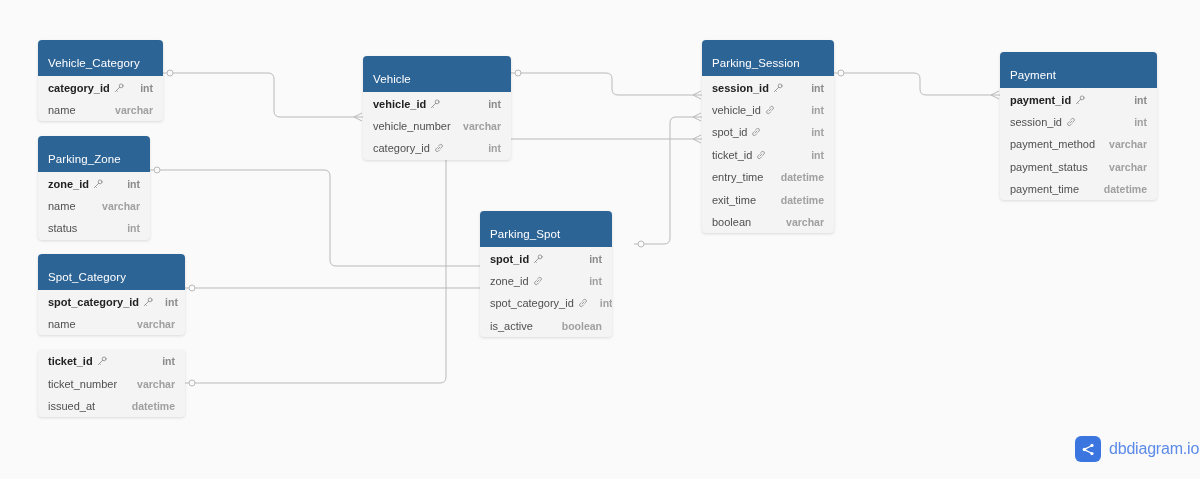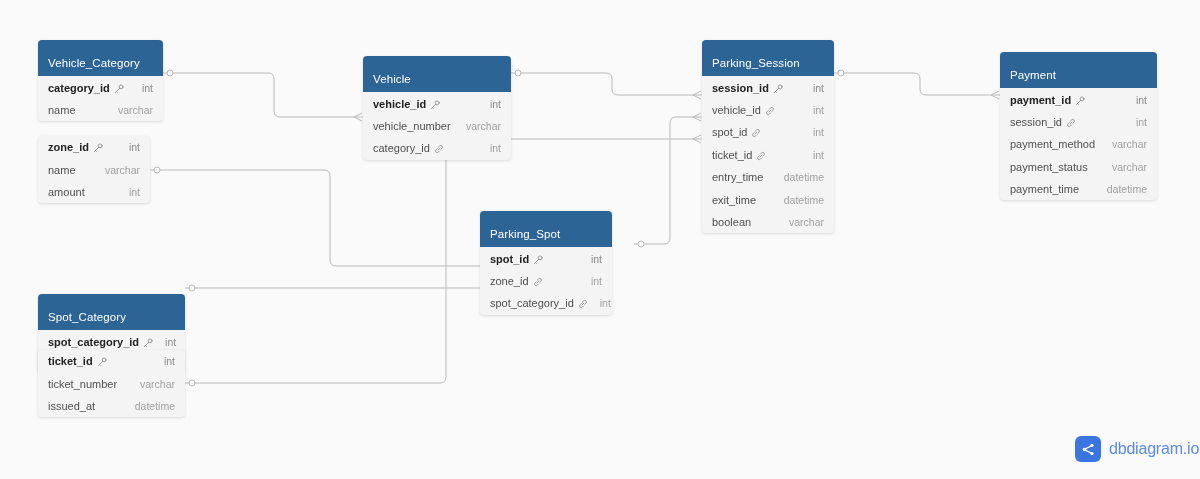--- a/index.html
+++ b/index.html
@@ -47,31 +47,32 @@
     align-items: center;
     justify-content: space-between;
     padding: 0 10px;
     height: 22.4px;
     font-size: 11px;
     color: #4f4f4f;
     white-space: nowrap;
   }
   .field-left {
     display: flex;
-    align-items: flex-end;
+    align-items: center;
     gap: 4px;
   }
   .field-name.pk {
     font-weight: bold;
     color: #222222;
   }
   .field-type {
     color: #a0a0a0;
     font-size: 10.5px;
     padding-left: 12px;
+    font-weight: bold;
   }
   .field-name.pk + .key-icon + .field-type,
   .field-row.is-pk .field-type {
     color: #8a8a8a;
   }
   .key-icon {
     display: inline-block;
     width: 10px;
     height: 10px;
     opacity: 0.72;
@@ -161,20 +162,21 @@
           </div>
           <div class="field-row">
             <div class="field-left">
               <span class="field-name">name</span>
             </div>
             <span class="field-type">varchar</span>
           </div>
         </div>
       </div>
       <div class="table-node" style="left: 38px; top: 136px; width: 112px;">
+        <div class="table-header">Parking_Zone</div>
         <div class="table-body">
           <div class="field-row is-pk">
             <div class="field-left">
               <span class="field-name pk">zone_id</span>
               <span class="key-icon">
                 <svg width="10" height="10" viewBox="0 0 16 16" fill="none" stroke="#5a5a5a" stroke-width="1.25" stroke-linecap="round">
                   <circle cx="11.4" cy="4.6" r="3.1"></circle>
                   <line x1="9.2" y1="6.8" x2="2.2" y2="13.8"></line>
                   <line x1="4.0" y1="12.0" x2="5.4" y2="13.4"></line>
                 </svg>
@@ -183,27 +185,27 @@
             <span class="field-type">int</span>
           </div>
           <div class="field-row">
             <div class="field-left">
               <span class="field-name">name</span>
             </div>
             <span class="field-type">varchar</span>
           </div>
           <div class="field-row">
             <div class="field-left">
-              <span class="field-name">amount</span>
-            </div>
-            <span class="field-type">int</span>
-          </div>
-        </div>
-      </div>
-      <div class="table-node" style="left: 38px; top: 254px; width: 147px; margin-top: 40px;">
+              <span class="field-name">status</span>
+            </div>
+            <span class="field-type">int</span>
+          </div>
+        </div>
+      </div>
+      <div class="table-node" style="left: 38px; top: 254px; width: 147px;">
         <div class="table-header">Spot_Category</div>
         <div class="table-body">
           <div class="field-row is-pk">
             <div class="field-left">
               <span class="field-name pk">spot_category_id</span>
               <span class="key-icon">
                 <svg width="10" height="10" viewBox="0 0 16 16" fill="none" stroke="#5a5a5a" stroke-width="1.25" stroke-linecap="round">
                   <circle cx="11.4" cy="4.6" r="3.1"></circle>
                   <line x1="9.2" y1="6.8" x2="2.2" y2="13.8"></line>
                   <line x1="4.0" y1="12.0" x2="5.4" y2="13.4"></line>
@@ -320,20 +322,26 @@
               <span class="field-name">spot_category_id</span>
               <span class="key-icon">
                 <svg width="10" height="10" viewBox="0 0 16 16" fill="none" stroke="#5a5a5a" stroke-width="1.25" stroke-linecap="round">
                   <path d="M6.4 9.6 L9.6 6.4"></path>
                   <path d="M9.0 11.0 L7.0 13.0 a2.6 2.6 0 0 1 -3.7 -3.7 L5.3 7.3"></path>
                   <path d="M7.0 5.0 L9.0 3.0 a2.6 2.6 0 0 1 3.7 3.7 L10.7 8.7"></path>
                 </svg>
               </span>
             </div>
             <span class="field-type">int</span>
+          </div>
+          <div class="field-row">
+            <div class="field-left">
+              <span class="field-name">is_active</span>
+            </div>
+            <span class="field-type">boolean</span>
           </div>
         </div>
       </div>
       <div class="table-node" style="left: 702px; top: 40px; width: 132px;">
         <div class="table-header">Parking_Session</div>
         <div class="table-body">
           <div class="field-row is-pk">
             <div class="field-left">
               <span class="field-name pk">session_id</span>
               <span class="key-icon">

